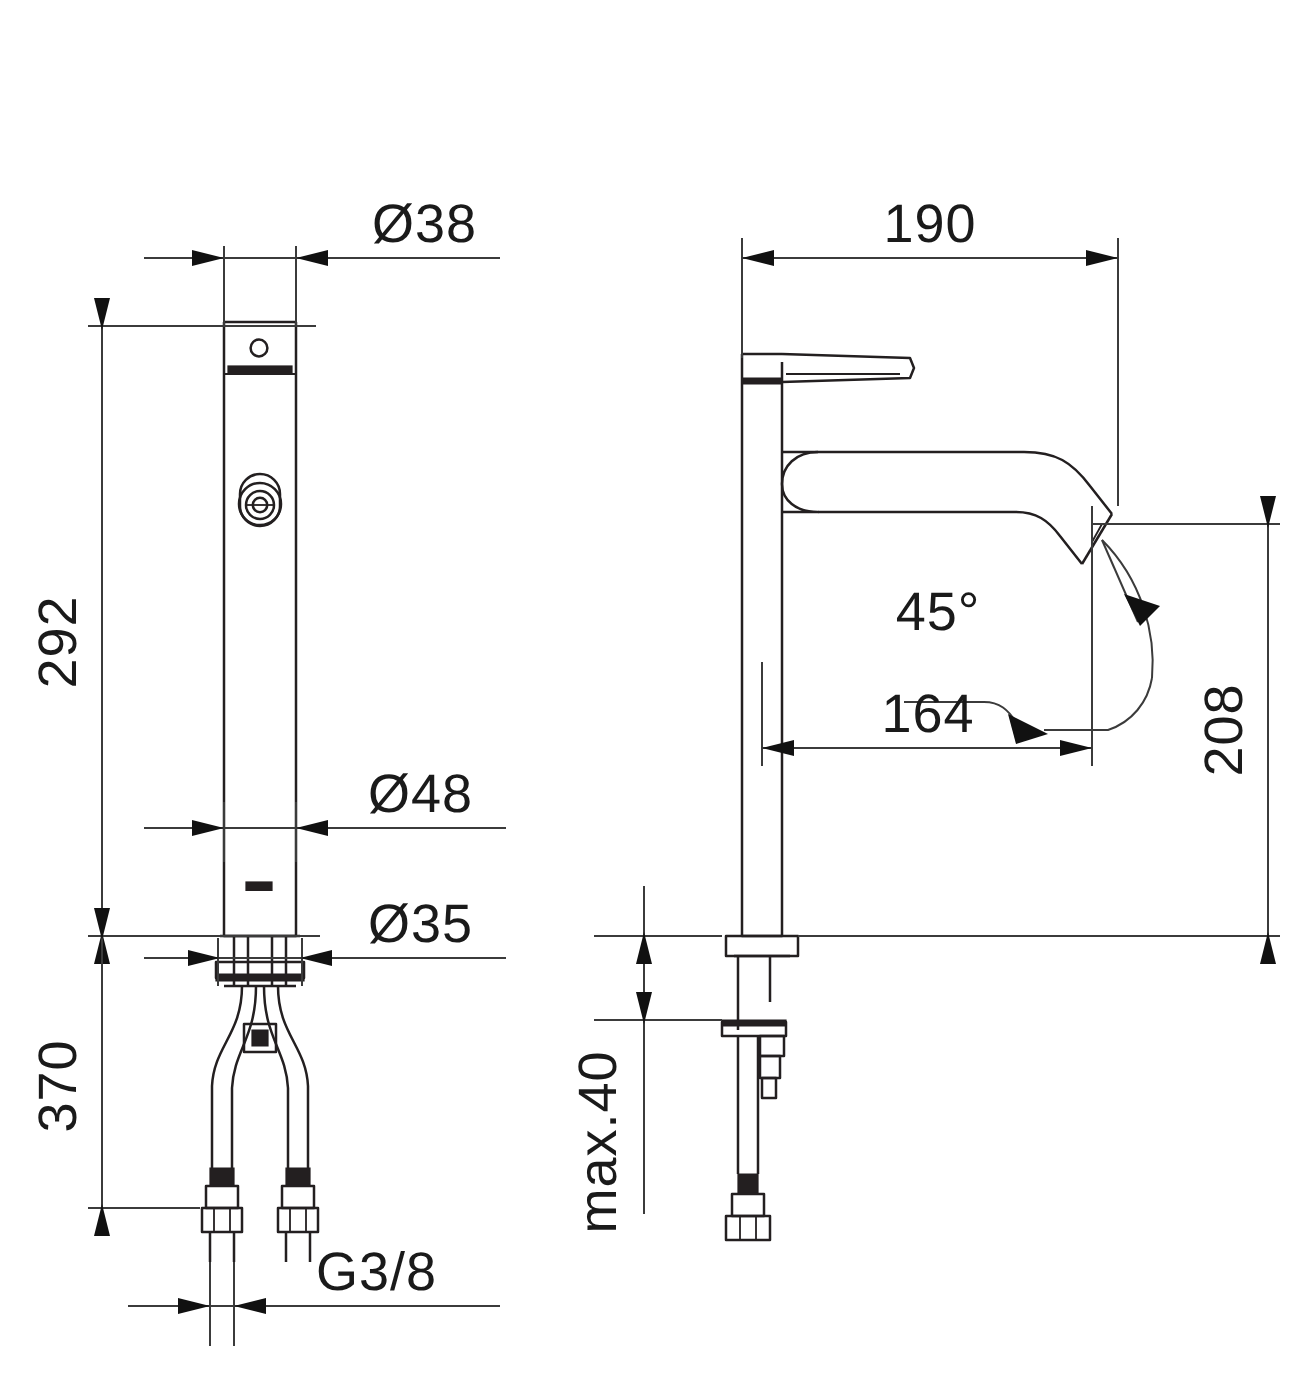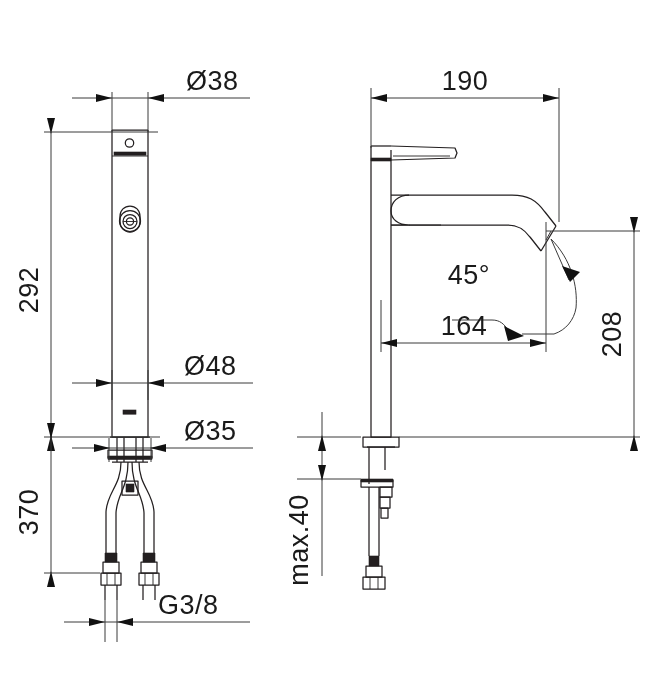--- a/index.html
+++ b/index.html
@@ -11,20 +11,21 @@
     width: 645px;
     height: 700px;
     font-family: "Liberation Sans", sans-serif;
     overflow: hidden;
   }
   #drawing-root {
     position: relative;
     width: 645px;
     height: 500px;
     background: #0ea5e9;
+    margin-top: 31px;
   }
   svg#tech-drawing {
     display: block;
     width: 645px;
     height: 700px;
   }
   .obj { fill: none; stroke: #231f20; stroke-width: 1.25; stroke-linejoin: round; stroke-linecap: butt; }
   .obj-thin { fill: none; stroke: #231f20; stroke-width: 0.9; }
   .obj-fill { fill: #231f20; stroke: #231f20; stroke-width: 0.6; }
   .dimline { fill: none; stroke: #3b3b3b; stroke-width: 1.0; }

